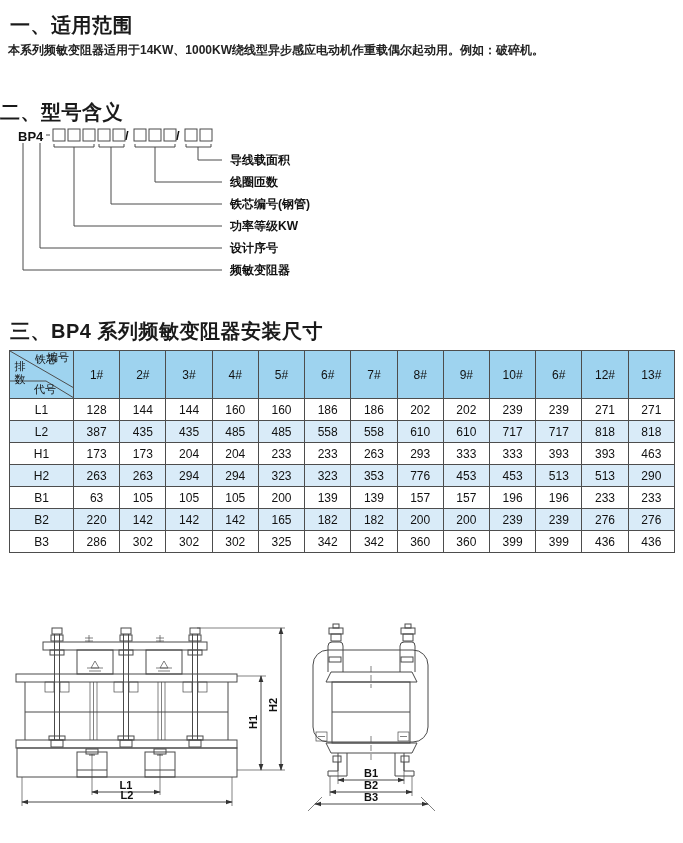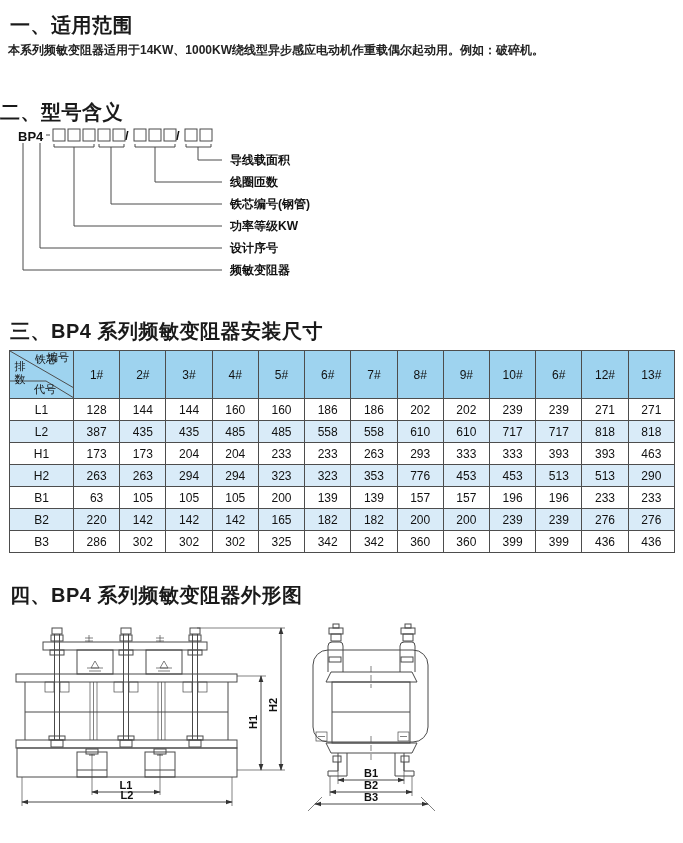--- a/index.html
+++ b/index.html
@@ -223,21 +223,20 @@
           <td>360</td>
           <td>360</td>
           <td>399</td>
           <td>399</td>
           <td>436</td>
           <td>436</td>
         </tr>
       </tbody>
   </table>
 
-  <div class="sec-title" style="left:10px;top:582px">四、BP4 系列频敏变阻器外形图</div>
 
   <svg style="left:0;top:610px" width="683" height="222" viewBox="0 0 683 222">
     <defs>
       <marker id="arr" viewBox="0 0 10 10" refX="9" refY="5" markerWidth="8" markerHeight="8" orient="auto-start-reverse">
         <path d="M0,1.5 L10,5 L0,8.5 z" fill="#333"></path>
       </marker>
     </defs>
 
     <g>
 

